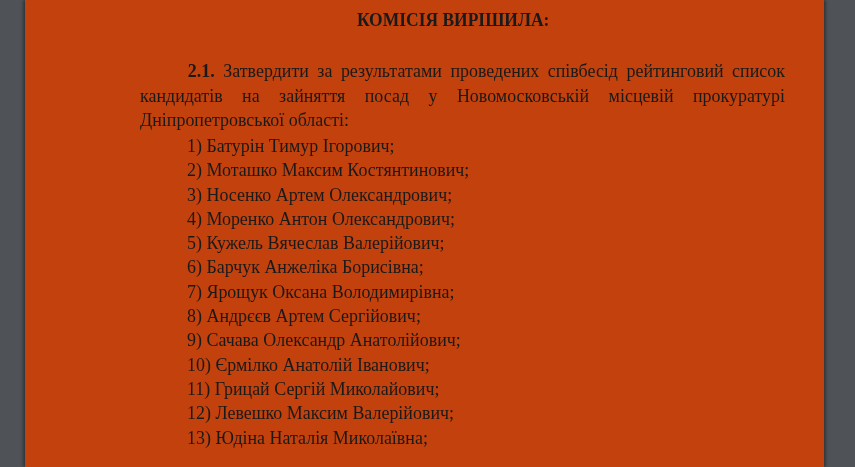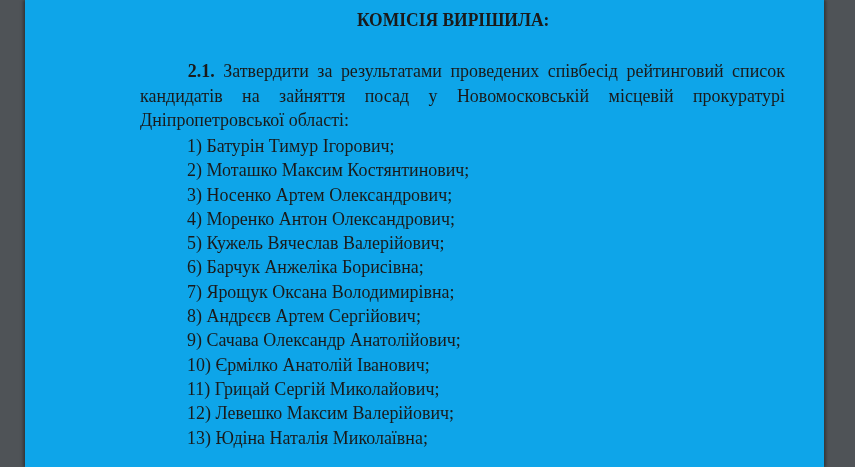--- a/index.html
+++ b/index.html
@@ -15,21 +15,21 @@
       width: 855px;
       height: 467px;
       background: #4f5357;
     }
     .page {
       position: absolute;
       left: 25px;
       top: 0;
       width: 799px;
       height: 467px;
-      background: #0ea5e9;
+      background: #c2410c;
       box-shadow: -2px 0 3px rgba(0,0,0,0.35), 2px 0 3px rgba(0,0,0,0.35);
       font-family: "Liberation Serif", "DejaVu Serif", serif;
       color: #1a1a1a;
     }
     .title {
       position: absolute;
       top: 9px;
       left: 0;
       width: 856px;
       text-align: center;

